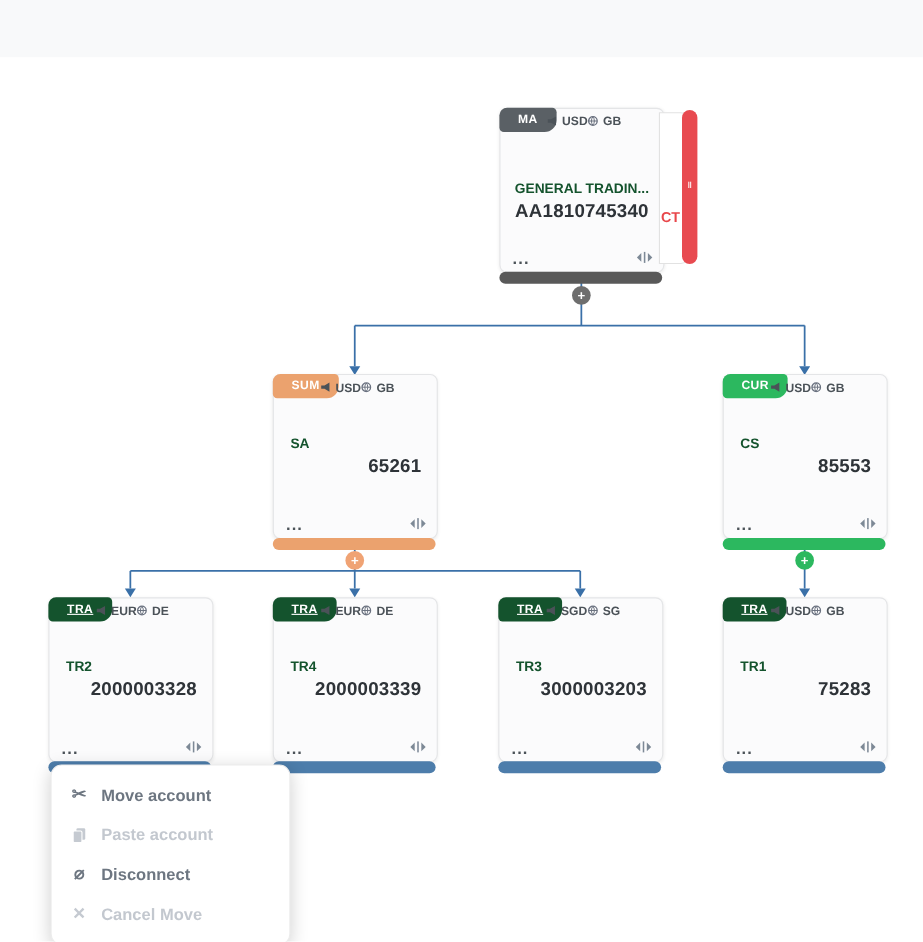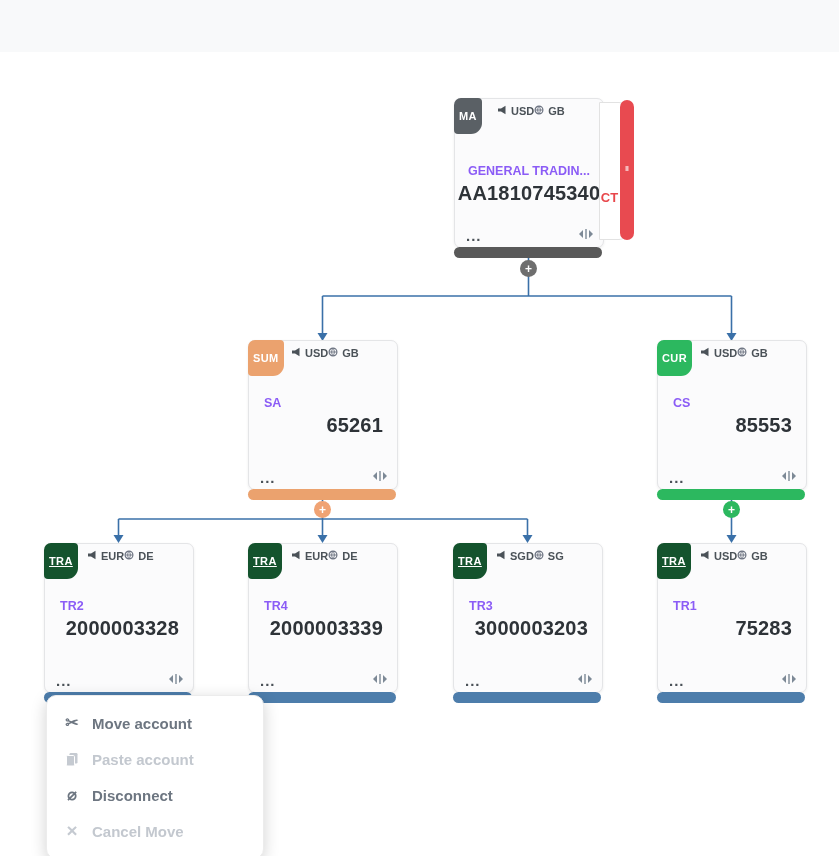--- a/index.html
+++ b/index.html
@@ -12,37 +12,37 @@
   .stage{position:absolute;inset:0;}
   svg.connectors{position:absolute;left:0;top:0;width:839px;height:856px;pointer-events:none;z-index:1;}
 
   
   .card{
     position:absolute;width:148px;height:148px;z-index:2;
     background:#fbfbfc;border:1px solid #e4e5e7;border-radius:7px;
     box-shadow:0 1px 3px rgba(0,0,0,0.07);
   }
   .badge{
-    position:absolute;left:-1px;top:-1px;height:36px;padding:0 5px;
+    position:absolute;left:-1px;top:-1px;height:22px;padding:0 17px;
     display:flex;align-items:center;justify-content:center;
     color:#fff;font-size:11px;font-weight:bold;letter-spacing:.4px;
     border-radius:7px 4px 11px 4px;
   }
   .ma .badge{background:#5a6065;}
   .sum .badge{background:#eba26e;}
   .cur .badge{background:#2cb85f;text-align:right;}
   .tra .badge{background:#14532d;text-decoration:underline;}
   .meta{
     position:absolute;left:42px;right:9px;top:5px;height:14px;
     display:flex;justify-content:flex-start;align-items:center;
     font-size:11px;font-weight:bold;color:#4b5258;
   }
   .meta .grp{display:flex;align-items:center;gap:4px;}
-  .title{position:absolute;left:15px;top:55px;font-size:12.5px;font-weight:bold;color:#8b5cf6;}
-  .number{position:absolute;right:14px;top:73px;font-size:20px;font-weight:bold;color:#2e3338;letter-spacing:.2px;}
+  .title{position:absolute;left:15px;top:55px;font-size:12.5px;font-weight:bold;color:#14532d;}
+  .number{position:absolute;right:14px;top:73px;font-size:17px;font-weight:bold;color:#2e3338;letter-spacing:.2px;}
   .ma .title{left:0;right:0;top:65px;text-align:center;}
   .ma .number{left:0;right:0;top:83px;text-align:center;}
   .dots{
     position:absolute;left:11px;bottom:4px;font-size:15px;font-weight:bold;
     color:#4b5258;letter-spacing:1px;line-height:14px;cursor:pointer;
   }
   .expand{position:absolute;right:9px;bottom:7px;cursor:pointer;line-height:0;}
   .bar{position:absolute;width:148px;height:11px;border-radius:6px;z-index:2;}
   .bar.ma-bar{background:#595959;}
   .bar.sum-bar{background:#eba26e;}

